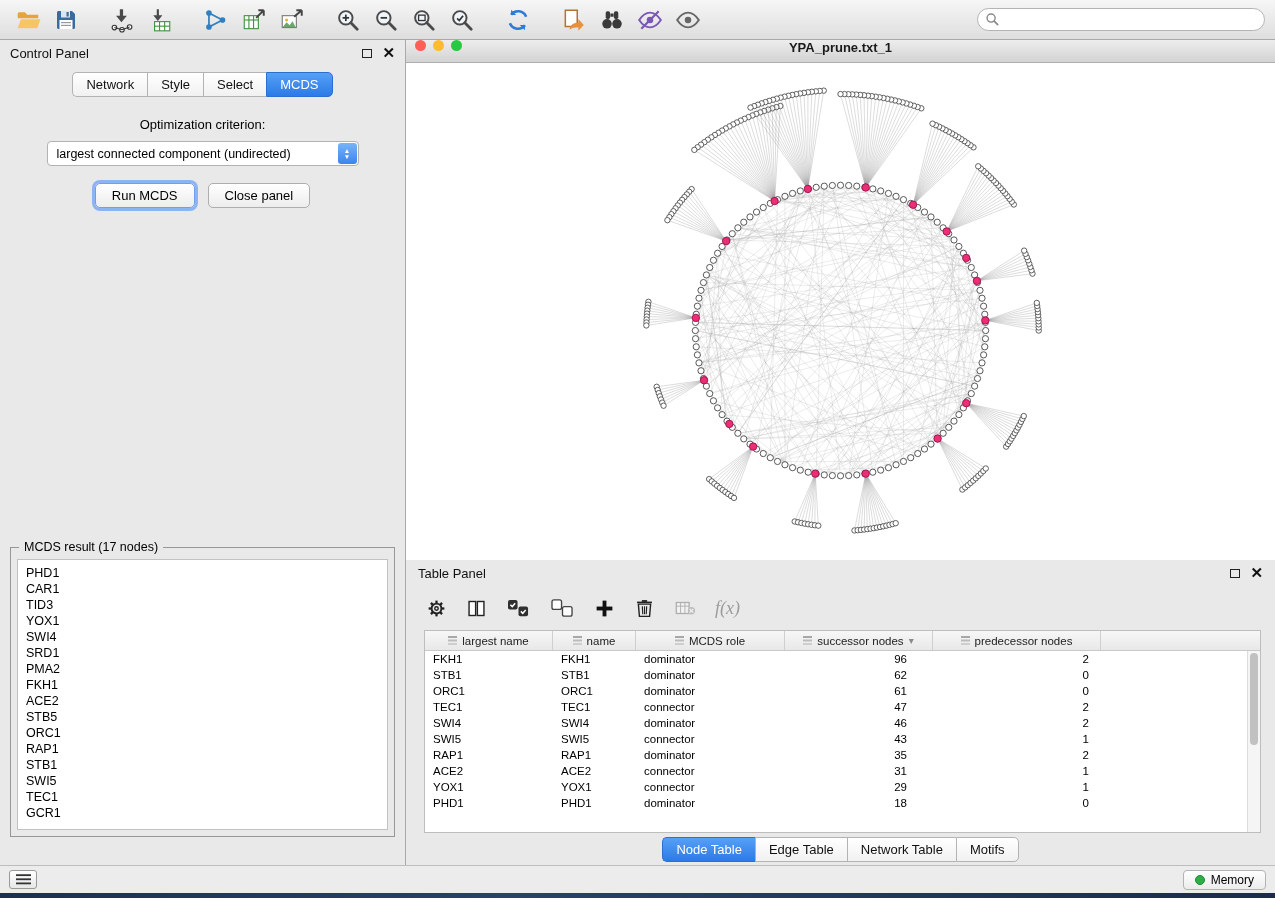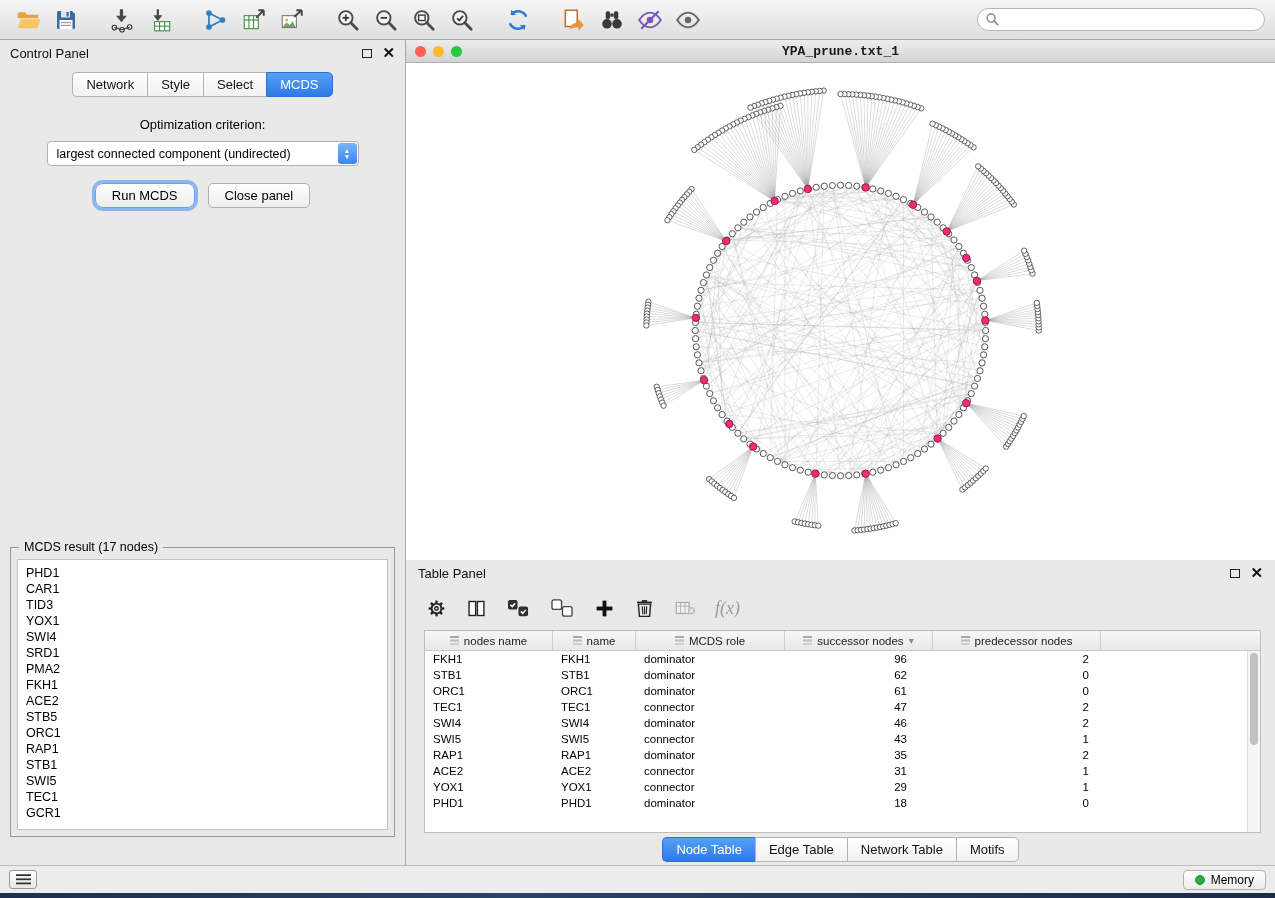--- a/index.html
+++ b/index.html
@@ -48,36 +48,36 @@
               border:1px solid #b2b2b2; border-radius:4px; position:relative;
               display:flex; align-items:center; font-size:12.5px; padding-left:9px; color:#000; }
   .dropdown .stepper { position:absolute; right:1px; top:1px; bottom:1px; width:19px;
               background:linear-gradient(#79b4f9,#3c84ef); border-radius:3px;
               display:flex; flex-direction:column; align-items:center; justify-content:center;
               color:#fff; font-size:6.5px; line-height:6px; }
   .btn-row { display:flex; justify-content:center; gap:13px; margin-top:17px; }
   .mac-btn { font-size:13px; padding:4px 16px; background:linear-gradient(#ffffff,#ededed);
              border:1px solid #aeaeae; border-radius:5px; color:#000;
              font-family:"Liberation Sans", sans-serif; }
-  .mac-btn.focused { box-shadow:0 0 0 3px rgba(92,152,248,.65); border-color:#6f9ff0;border-radius:8px; }
+  .mac-btn.focused { box-shadow:0 0 0 3px rgba(92,152,248,.65); border-color:#6f9ff0; }
 
   .result-group { margin:auto 10px 28px; position:relative; border:1px solid #979797;
                   height:290px; flex:0 0 auto; }
   .result-title { position:absolute; top:-8px; left:8px; background:#e9e9e9;
                   padding:0 5px; font-size:12.5px; color:#000; }
   .result-list { position:absolute; left:6px; right:6px; top:11px; bottom:6px;
                  background:#fff; border:1px solid #c2c2c2; overflow:hidden; padding-top:5px; }
   .node-item { font-size:12.5px; line-height:16px; padding-left:8px; color:#000; }
 
   
   .right { flex:1; display:flex; flex-direction:column; min-width:0; background:#e9e9e9; }
   .network-window { height:520px; flex:0 0 520px; display:flex; flex-direction:column; }
   .net-titlebar { height:23px; flex:0 0 23px; background:linear-gradient(#ededed,#d3d3d3);
-                  border-bottom:1px solid #aeaeae; display:flex; align-items:center;
-                  padding:0 9px; position:relative;font-family:Liberation Mono, monospace; }
+                  border-bottom:1px solid #aeaeae; display:flex; 
+                  padding:0 9px; position:relative; }
   .traffic { display:flex; gap:7px; z-index:2; }
   .light { width:11px; height:11px; border-radius:50%; }
   .net-title { position:absolute; left:0; right:0; text-align:center; font-size:13px;
                font-weight:600; color:#1a1a1a; }
   .net-canvas { flex:1; background:#fff; overflow:hidden; }
   .net-canvas svg { display:block; width:100%; height:100%; }
 
   
   .table-panel { flex:1; display:flex; flex-direction:column; background:#e9e9e9; min-height:0; }
   .tp-header { height:26px; flex:0 0 26px; display:flex; align-items:center;
@@ -1192,21 +1192,21 @@
         </div>
 
         <div class="tp-table-wrap">
           <div class="thead">
               <div class="hcell" style="width: 128px;">
                 <span><svg width="9" height="9" viewBox="0 0 9 9">
                     <rect width="9" height="2" y="0" fill="#a8a8a8"></rect>
                     <rect width="9" height="2" y="3.5" fill="#bcbcbc"></rect>
                     <rect width="9" height="2" y="7" fill="#cecece"></rect>
                   </svg></span>
-                <span class="hlabel">nodes name</span>
+                <span class="hlabel">largest name</span>
               </div>
               <div class="hcell" style="width: 83px;">
                 <span><svg width="9" height="9" viewBox="0 0 9 9">
                     <rect width="9" height="2" y="0" fill="#a8a8a8"></rect>
                     <rect width="9" height="2" y="3.5" fill="#bcbcbc"></rect>
                     <rect width="9" height="2" y="7" fill="#cecece"></rect>
                   </svg></span>
                 <span class="hlabel">name</span>
               </div>
               <div class="hcell" style="width: 149px;">

